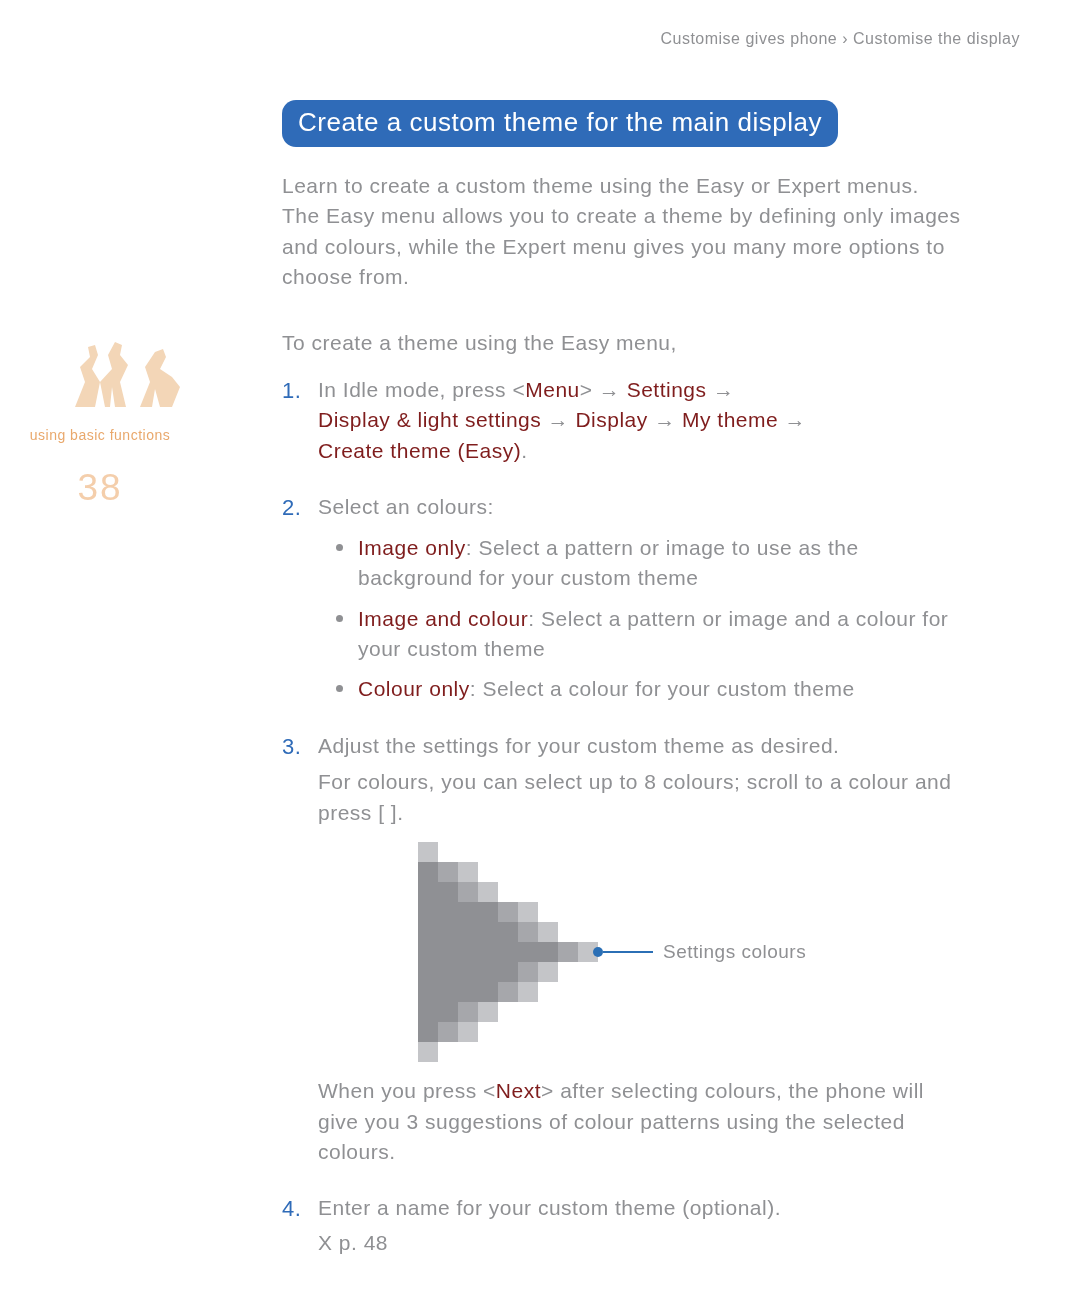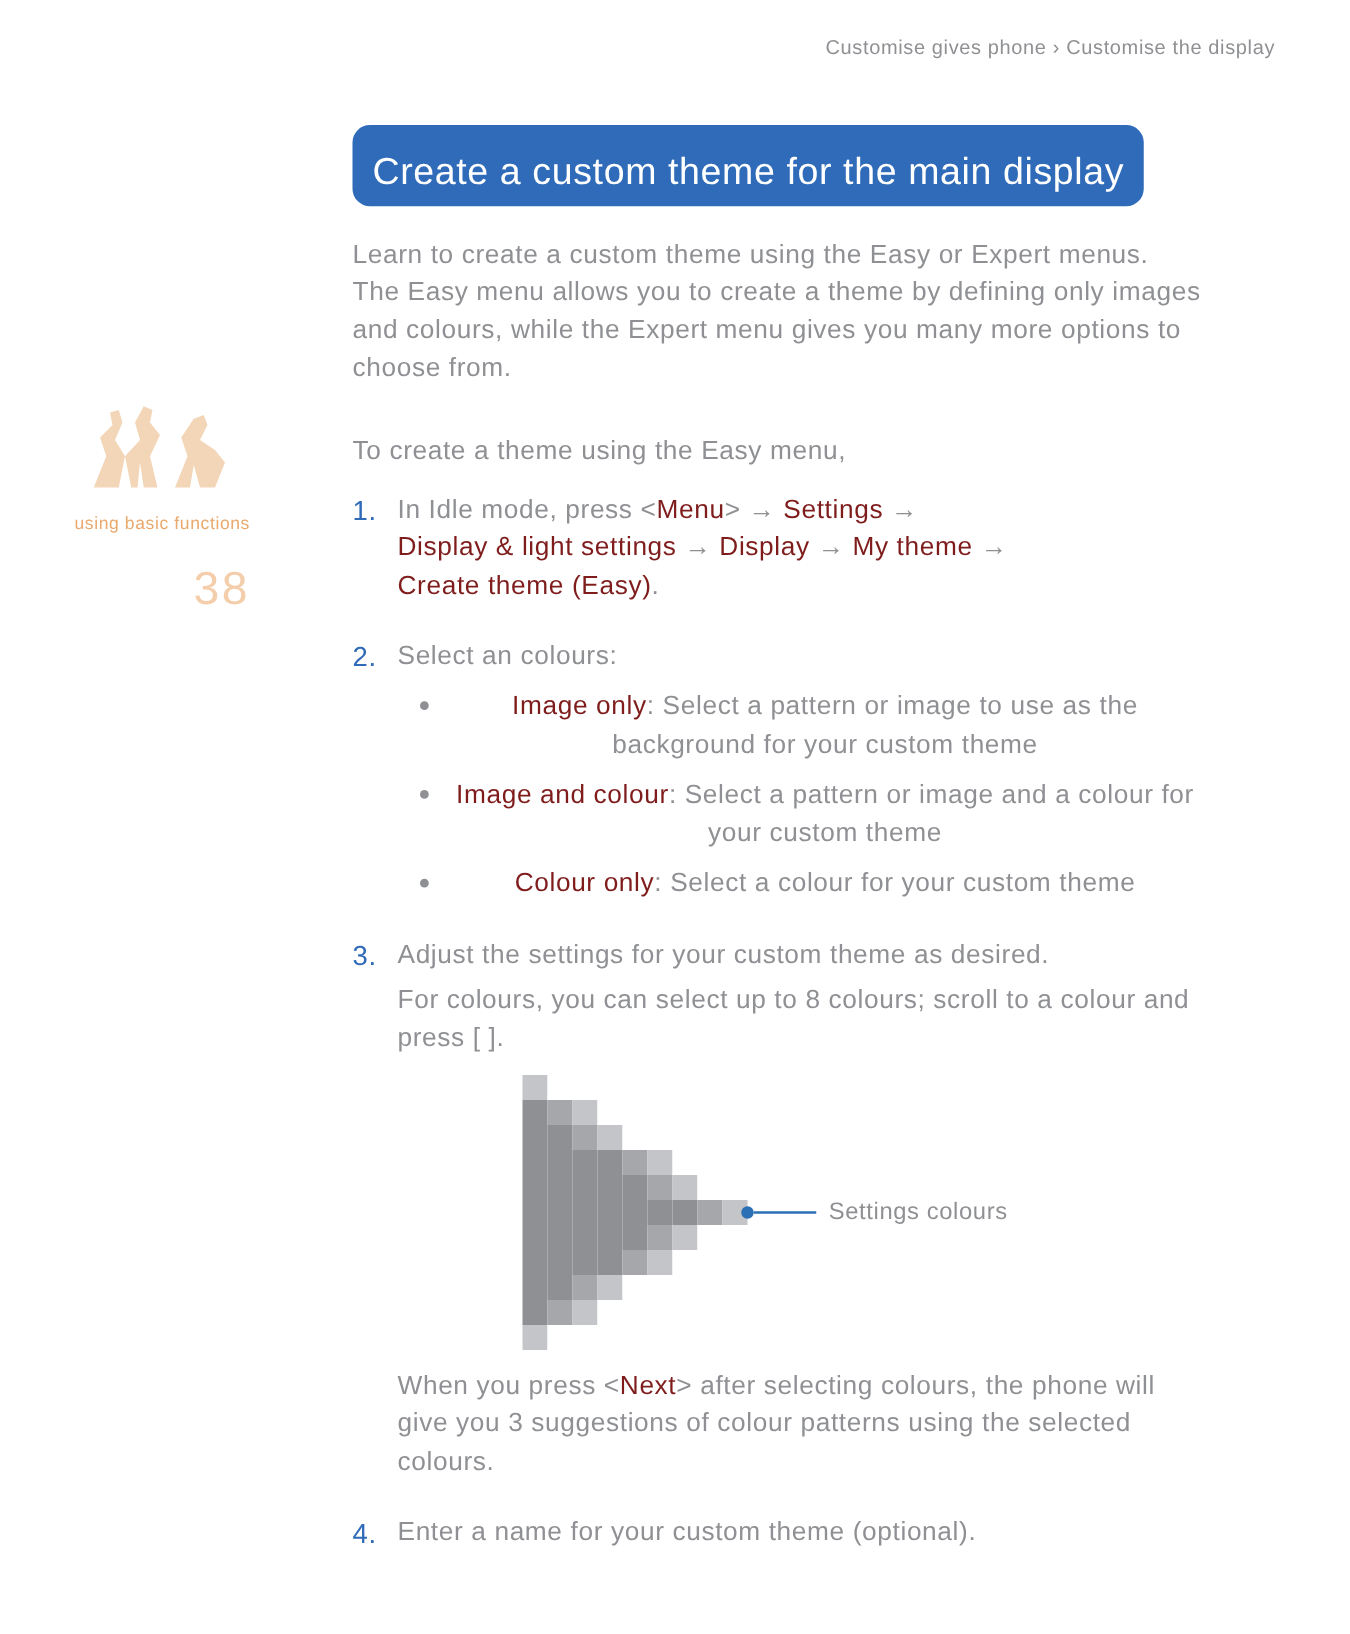--- a/index.html
+++ b/index.html
@@ -20,23 +20,23 @@
     right: 60px;
     top: 30px;
     text-align: right;
     font-size: 16px;
     letter-spacing: 0.5px;
     color: #8f9093;
   }
   .sidebar {
     position: absolute;
     left: 0;
-    top: 310px;
+    top: 327px;
     width: 240px;
-    text-align: right;
+    text-align: center;
     padding-right: 40px;
     box-sizing: border-box;
   }
   .sidebar .illustration {
     margin-bottom: 10px;
     height: 90px;
     position: relative;
   }
   .sidebar svg {
     position: absolute;
@@ -62,22 +62,22 @@
     width: 680px;
     color: #8f9093;
     font-size: 21px;
     line-height: 1.45;
     letter-spacing: 0.5px;
   }
   .section-pill {
     display: inline-block;
     background: #2f6bb8;
     color: #ffffff;
-    font-size: 30px;
-    padding: 16px 16px 5px 16px;
+    font-size: 26px;
+    padding: 4px 16px 5px 16px;
     border-radius: 14px;
     margin-bottom: 24px;
     letter-spacing: 0.5px;
   }
   .intro {
     margin-bottom: 36px;
   }
   .easy-heading {
     margin-bottom: 16px;
   }
@@ -100,21 +100,20 @@
     top: 0;
     color: #2f6bb8;
     font-size: 22px;
   }
   .step-line { display: block; }
   .bold { color: #7f1d1d; }
   ul.bullets {
     list-style: none;
     padding: 0;
     margin: 10px 0 0 18px;
-    text-align: center;
   }
   ul.bullets > li {
     position: relative;
     padding-left: 22px;
     margin-bottom: 10px;
   }
   ul.bullets > li::before {
     content: '';
     position: absolute;
     left: 0;
@@ -338,18 +337,19 @@
           </div>
         </div>
 
         <span class="after-fig">
           <span>When you press &lt;</span><span class="bold">Next</span><span>&gt; after selecting colours, the phone will give you 3 suggestions of colour patterns using the selected colours.</span>
         </span>
       </li>
 
       <li>
         <span class="step-line">Enter a name for your custom theme (optional).</span>
+        <span class="xref">X p. 48</span>
       </li>
 
     </ol>
 
   </div>
 </div>
 
 </body></html>

